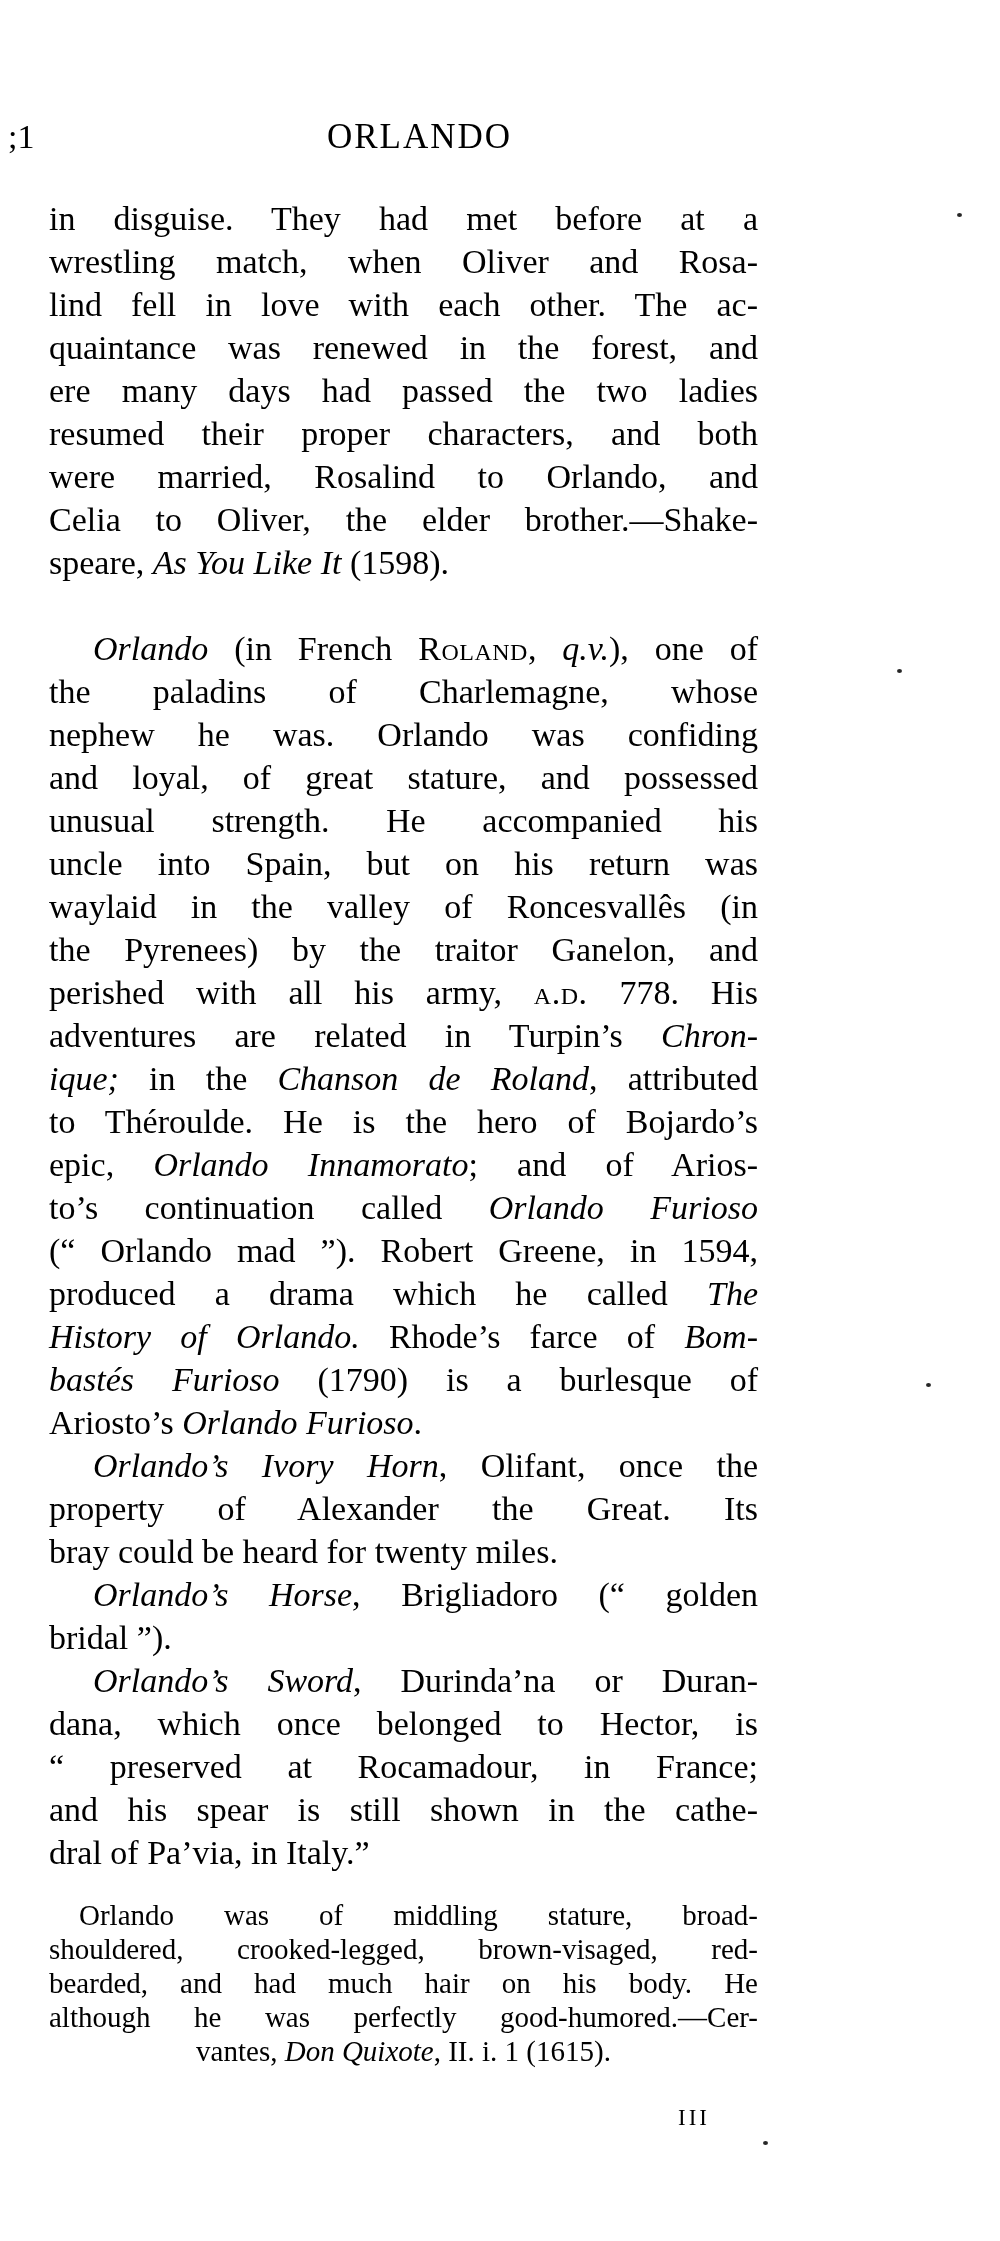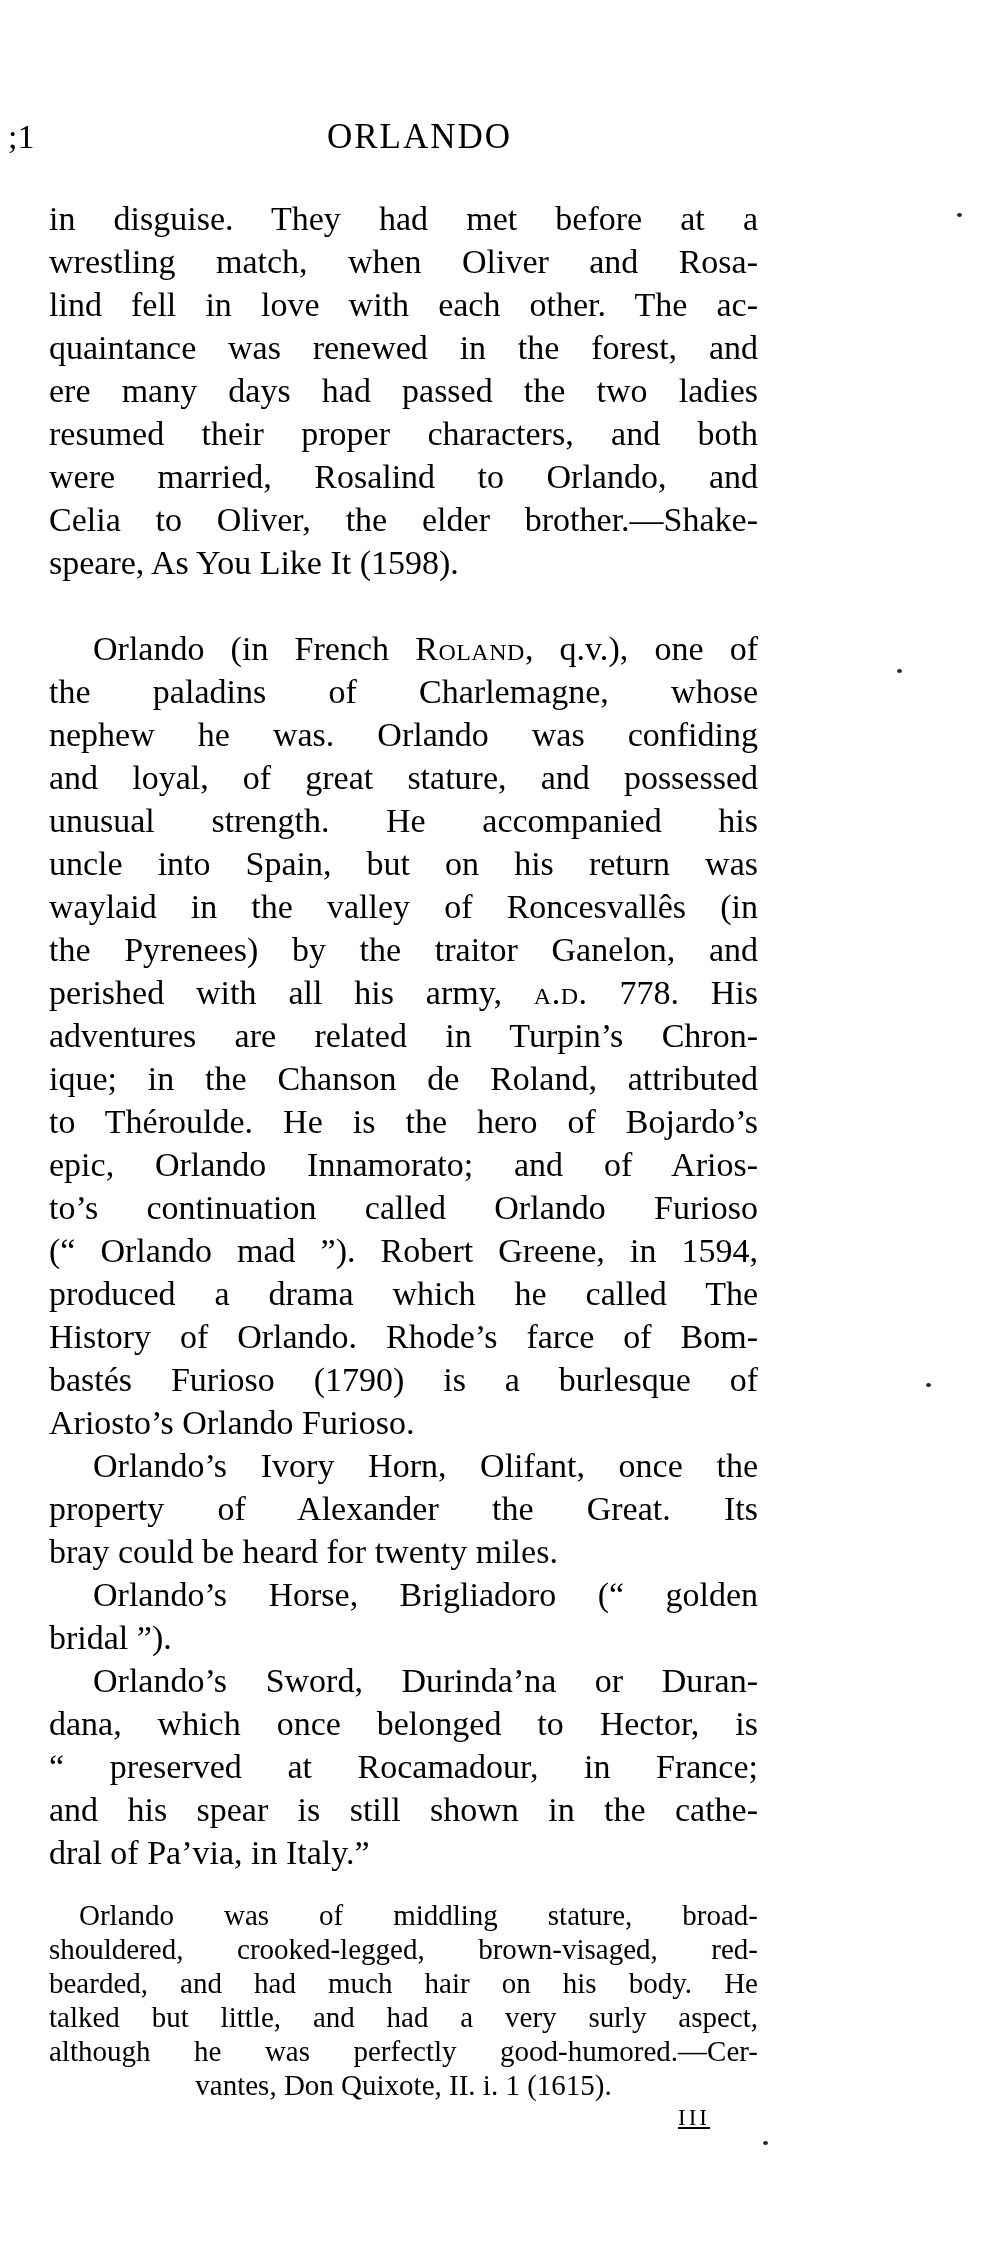--- a/index.html
+++ b/index.html
@@ -45,30 +45,29 @@
   }
   .line.j {
     text-align: justify;
     text-align-last: justify;
     -moz-text-align-last: justify;
     text-justify: inter-word;
   }
   .line.ind { text-indent: 44px; }
   .para.small .line { font-size: 29px; line-height: 34px; text-align: center; }
   .para.small .line.ind { text-indent: 30px; }
-  .i { }
+  .i { font-style: italic; }
   .sc { font-variant: small-caps; letter-spacing: 0.5px; }
   .sig-mark {
     position: absolute;
     left: 678px;
     top: 2106px;
     font-size: 23px;
     line-height: 24px;
     letter-spacing: 3px;
-    text-decoration: underline;
   }
   .speck {
     position: absolute;
     width: 5px;
     height: 4px;
     background: #000000;
     border-radius: 50%;
     opacity: 0.85;
   }
 </style>
@@ -124,21 +123,20 @@
         <div class="line j ind"><span class="i">Orlando’s Sword</span><span>, Durinda’na or Duran-</span></div>
         <div class="line j"><span>dana, which once belonged to Hector, is</span></div>
         <div class="line j"><span>“ preserved at Rocamadour, in France;</span></div>
         <div class="line j"><span>and his spear is still shown in the cathe-</span></div>
         <div class="line"><span>dral of Pa’via, in Italy.”</span></div>
       </div>
       <div class="para small" style="margin-top: 24px;">
         <div class="line j ind"><span>Orlando was of middling stature, broad-</span></div>
         <div class="line j"><span>shouldered, crooked-legged, brown-visaged, red-</span></div>
         <div class="line j"><span>bearded, and had much hair on his body.  He</span></div>
-        <div class="line j"><span>talked but little, and had a very surly aspect,</span></div>
         <div class="line j"><span>although he was perfectly good-humored.—Cer-</span></div>
         <div class="line"><span>vantes, </span><span class="i">Don Quixote</span><span>, II. i. 1 (1615).</span></div>
       </div>
     </div>
   <div class="sig-mark">III</div>
 <div class="speck" style="left: 957px; top: 213px;"></div>
     <div class="speck" style="left: 897px; top: 669px;"></div>
     <div class="speck" style="left: 926px; top: 1383px;"></div>
     <div class="speck" style="left: 763px; top: 2141px;"></div>
   </div>

